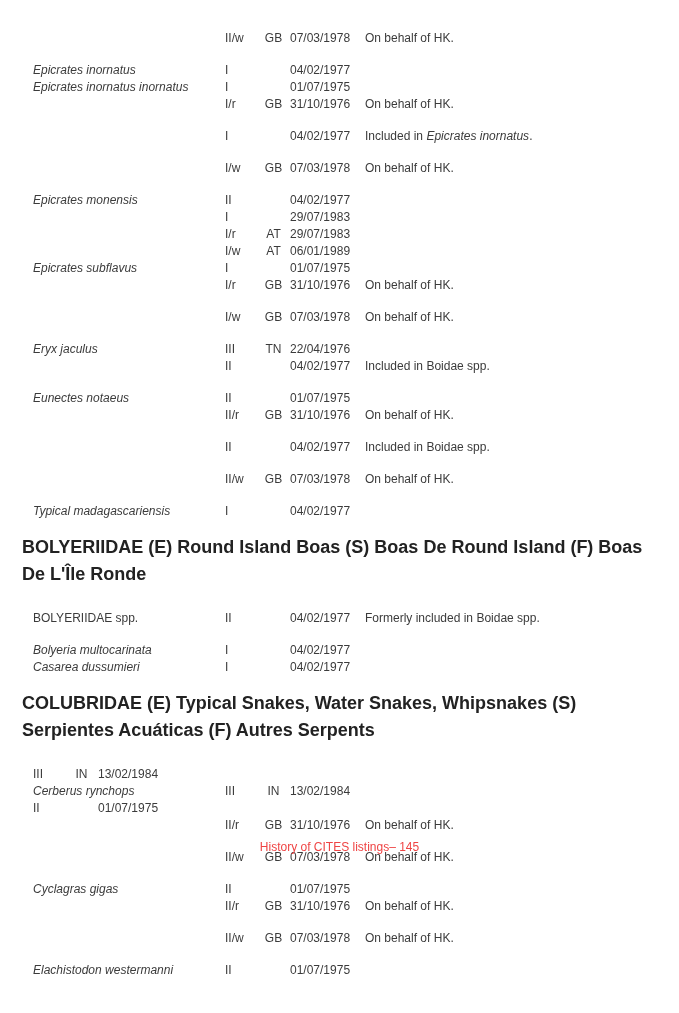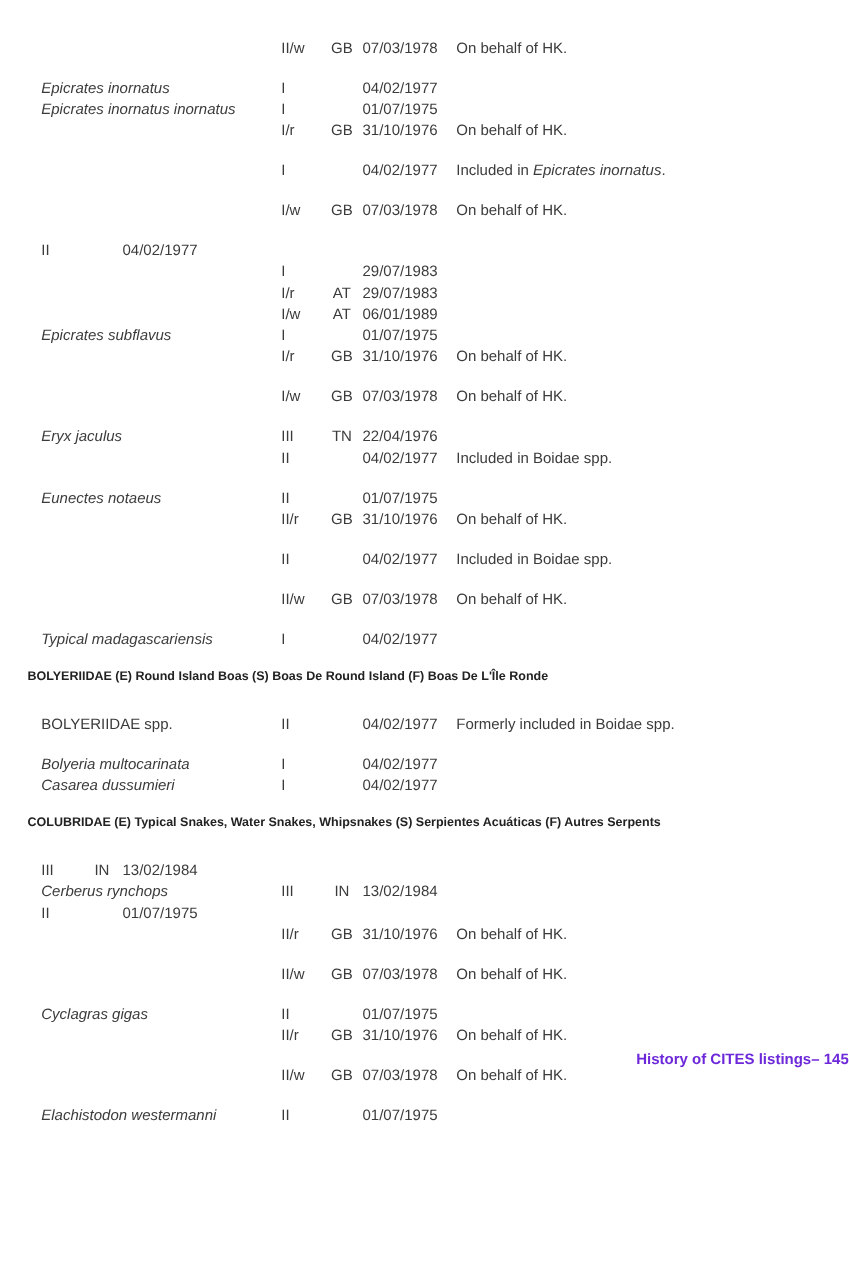--- a/index.html
+++ b/index.html
@@ -17,21 +17,21 @@
   .page {
     position: relative;
     width: 679px;
     height: 882px;
     background: #ffffff;
   }
   .content {
     padding: 30px 16px 0 22px;
   }
   .family-heading {
-    font-size: 10px;
+    font-size: 18px;
     font-weight: bold;
     color: #222222;
     line-height: 1.5;
     margin: 14px 0 22px 0;
   }
   .table {
     margin-left: 11px; 
   }
   .row {
     display: flex;
@@ -47,24 +47,23 @@
   .cell.appendix { width: 32px; }
   .cell.country  { width: 33px; text-align: center; }
   .cell.date     { width: 75px; }
   .cell.note     { flex: 1 1 auto; white-space: normal; }
   .italic { font-style: italic; }
   .footer {
     position: absolute;
     left: 0;
     right: 0;
     bottom: 28px;
-    text-align: right;
+    text-align: center;
     font-size: 12px;
-    color: #6d28d9;
-    font-weight: bold;
+    color: #ef4444;
   }
 </style>
 </head>
 <body>
 
 <div class="page">
   <div class="content" id="content">
       <div class="table">
         <div class="row">
           <span class="cell species"></span>
@@ -102,20 +101,21 @@
           <span class="cell note"><span>Included in </span><i>Epicrates inornatus</i><span>.</span></span>
         </div>
         <div class="row gap">
           <span class="cell species"></span>
           <span class="cell appendix">I/w</span>
           <span class="cell country">GB</span>
           <span class="cell date">07/03/1978</span>
           <span class="cell note"><span>On behalf of HK.</span></span>
         </div>
         <div class="row gap">
+          <span class="cell species italic">Epicrates monensis</span>
           <span class="cell appendix">II</span>
           <span class="cell country"></span>
           <span class="cell date">04/02/1977</span>
           <span class="cell note"></span>
         </div>
         <div class="row">
           <span class="cell species"></span>
           <span class="cell appendix">I</span>
           <span class="cell country"></span>
           <span class="cell date">29/07/1983</span>

